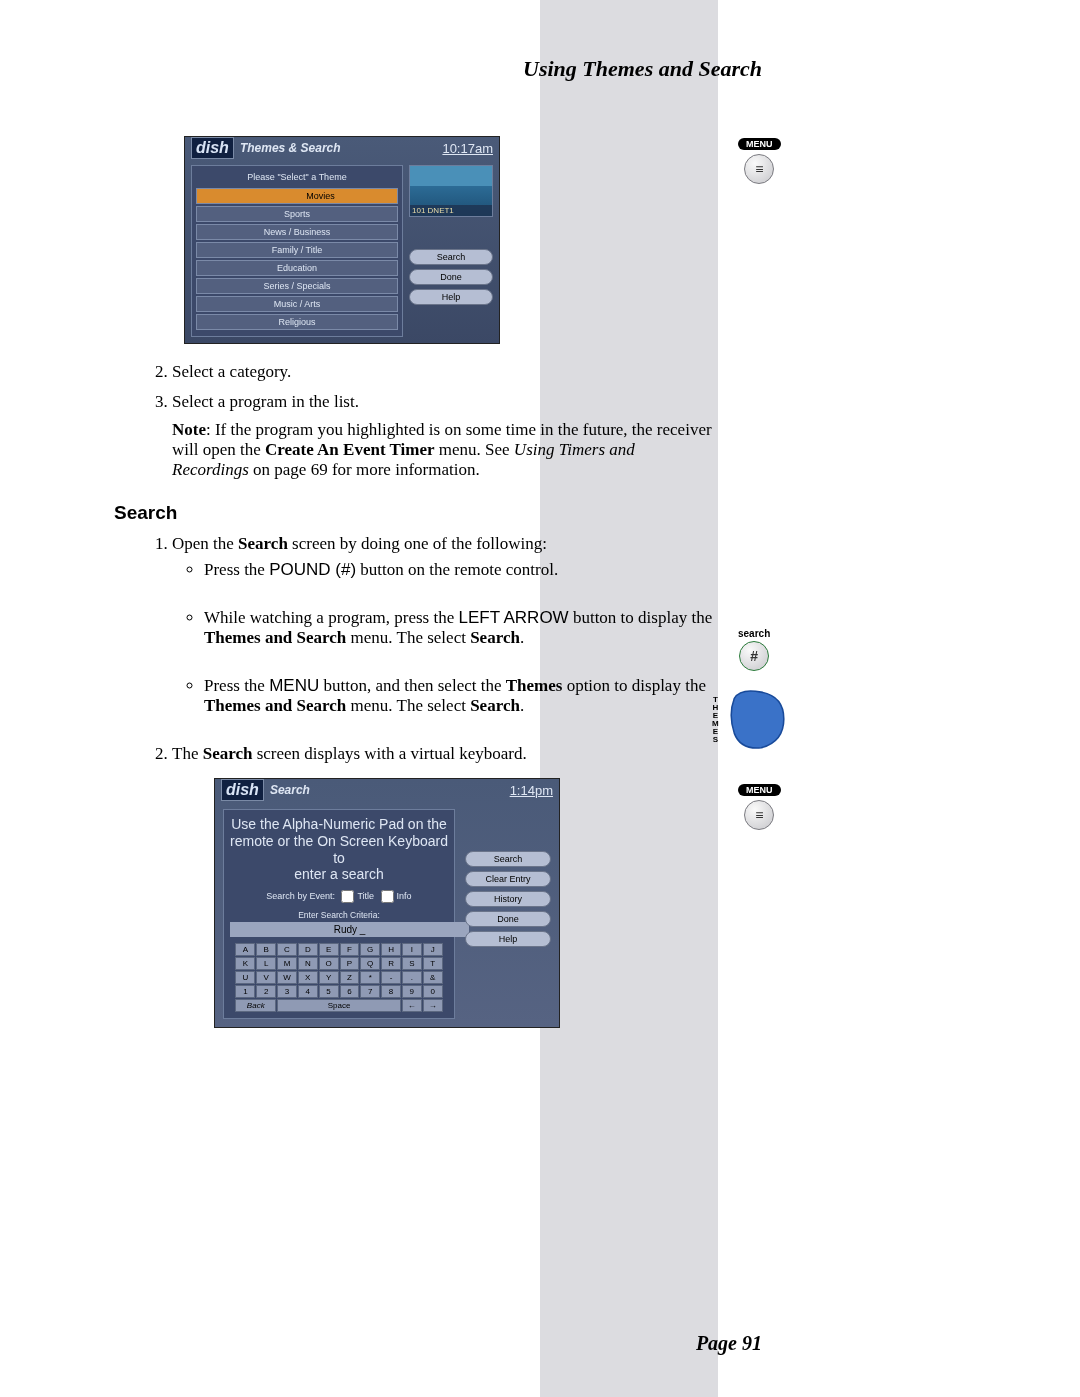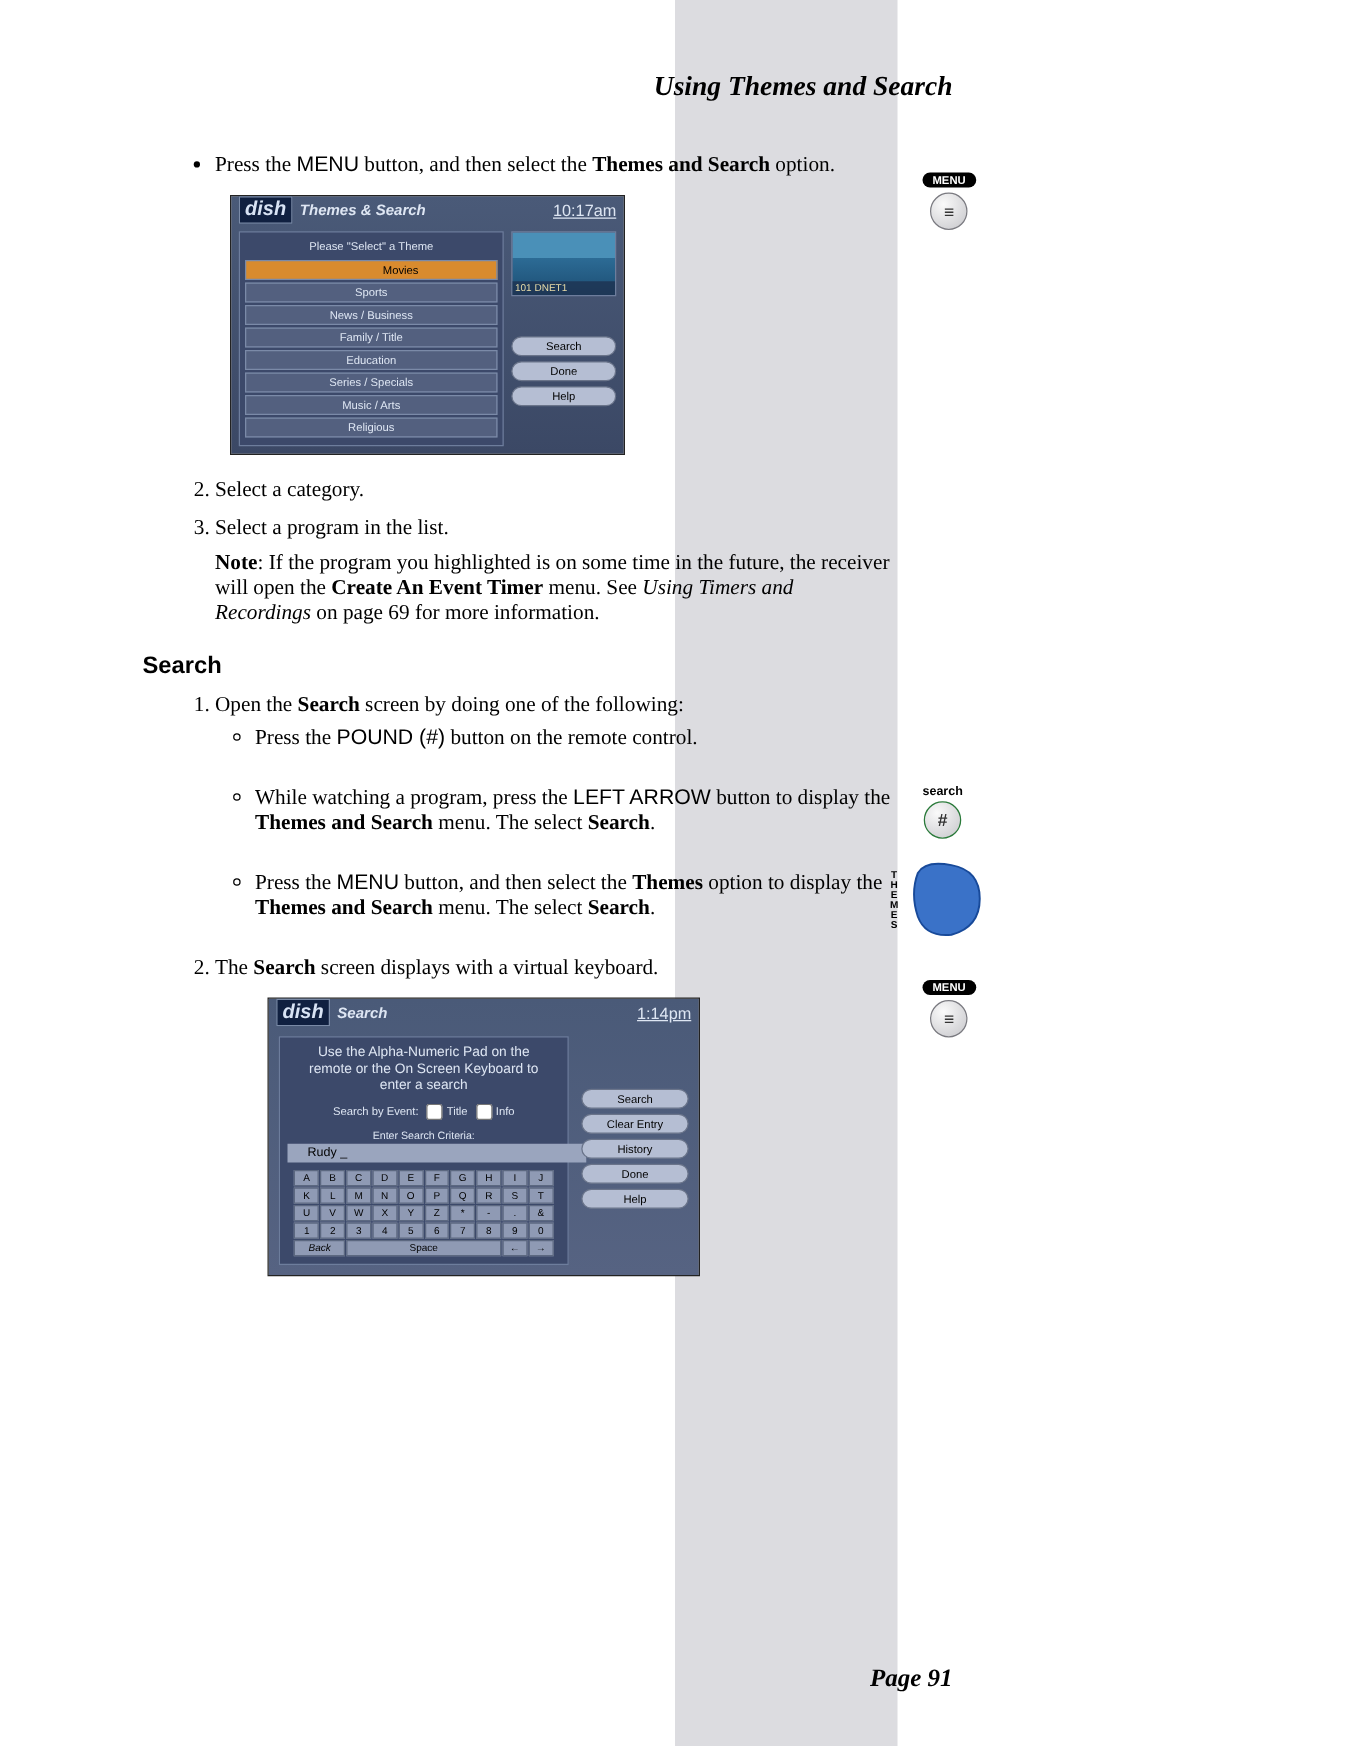--- a/index.html
+++ b/index.html
@@ -140,28 +140,28 @@
     color: #dee6f3;
   }
   .shot2-body { display: flex; padding: 8px; gap: 10px; }
   .kb-wrap {
     flex: 1;
     background: #3c496a;
     border: 1px solid #6d7d9c;
     padding: 6px;
     text-align: center;
   }
-  .kb-msg { font-size: 11px; margin-bottom: 4px; line-height: 1.2; }
+  .kb-msg { font-size: 14px; margin-bottom: 4px; line-height: 1.2; }
   .kb-line2 { margin-bottom: 4px; }
   .kb-title-chk { vertical-align: middle; }
   .kb-crit { margin: 4px 0 2px; font-size: 8.5px; }
   .kb-input {
     background: #9aa5be;
     color: #000;
-    text-align: left;
+    text-align: center;
     padding: 2px 16px;
     margin: 0 auto 6px;
     width: 95%;
     font-size: 10px;
   }
   .kb-grid {
     display: grid;
     grid-template-columns: repeat(10, 1fr);
     gap: 1px;
     margin: 0 auto;
@@ -256,25 +256,20 @@
 
   <div class="margin-icon" style="top:778px; left:738px;">
     <span class="menu-pill">MENU</span>
     <div class="round-btn">
         <span>≡</span>
       </div>
   </div>
 
   <div class="content">
 
-    <ul class="b1">
-      <li>
-        <span>Press the </span><span class="sans">MENU</span><span> button, and then select the </span><span class="bold">Themes and Search</span><span> option.</span>
-      </li>
-    </ul>
 
     <div class="shot">
       <div class="shot-head">
         <span class="dish-logo">dish</span>
         <span>Themes &amp; Search</span>
         <span class="shot-time">10:17am</span>
       </div>
       <div class="shot-body">
         <div class="theme-panel">
           <div class="theme-caption">Please "Select" a Theme</div>

